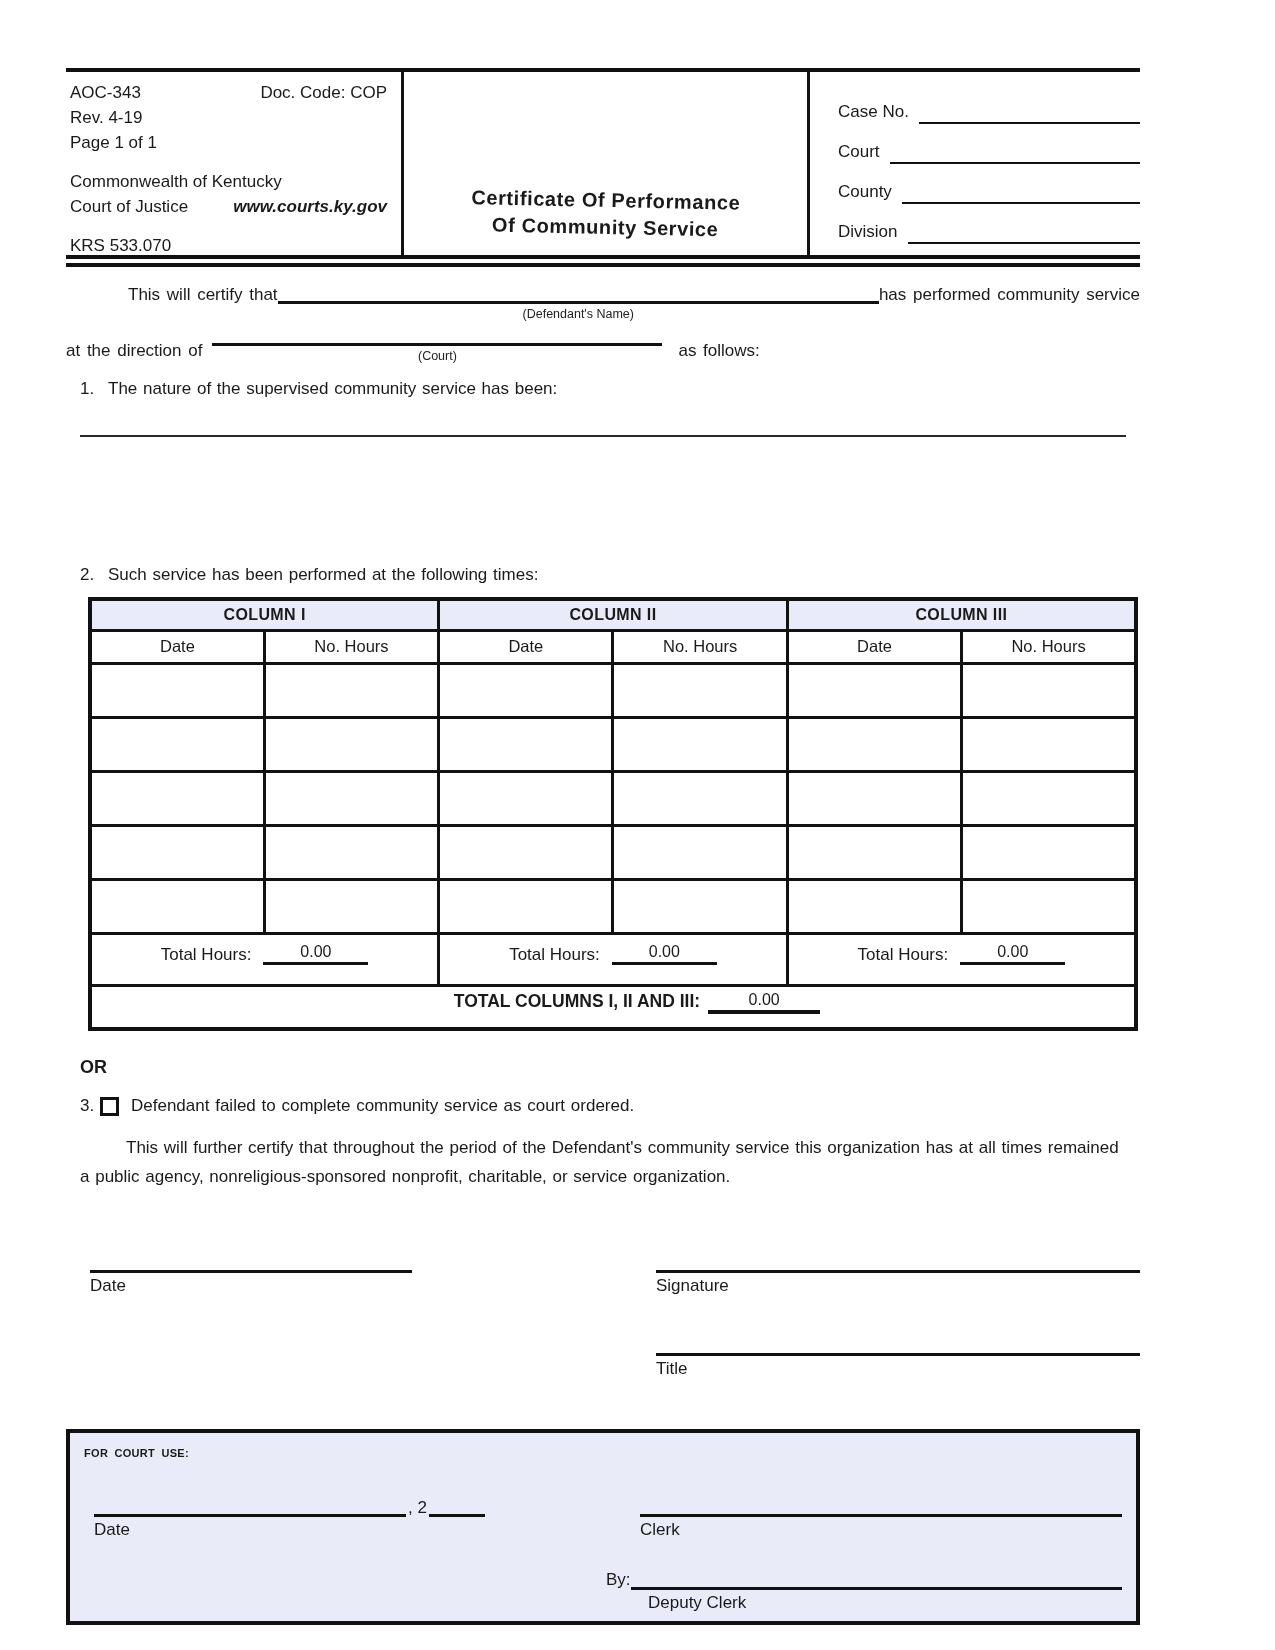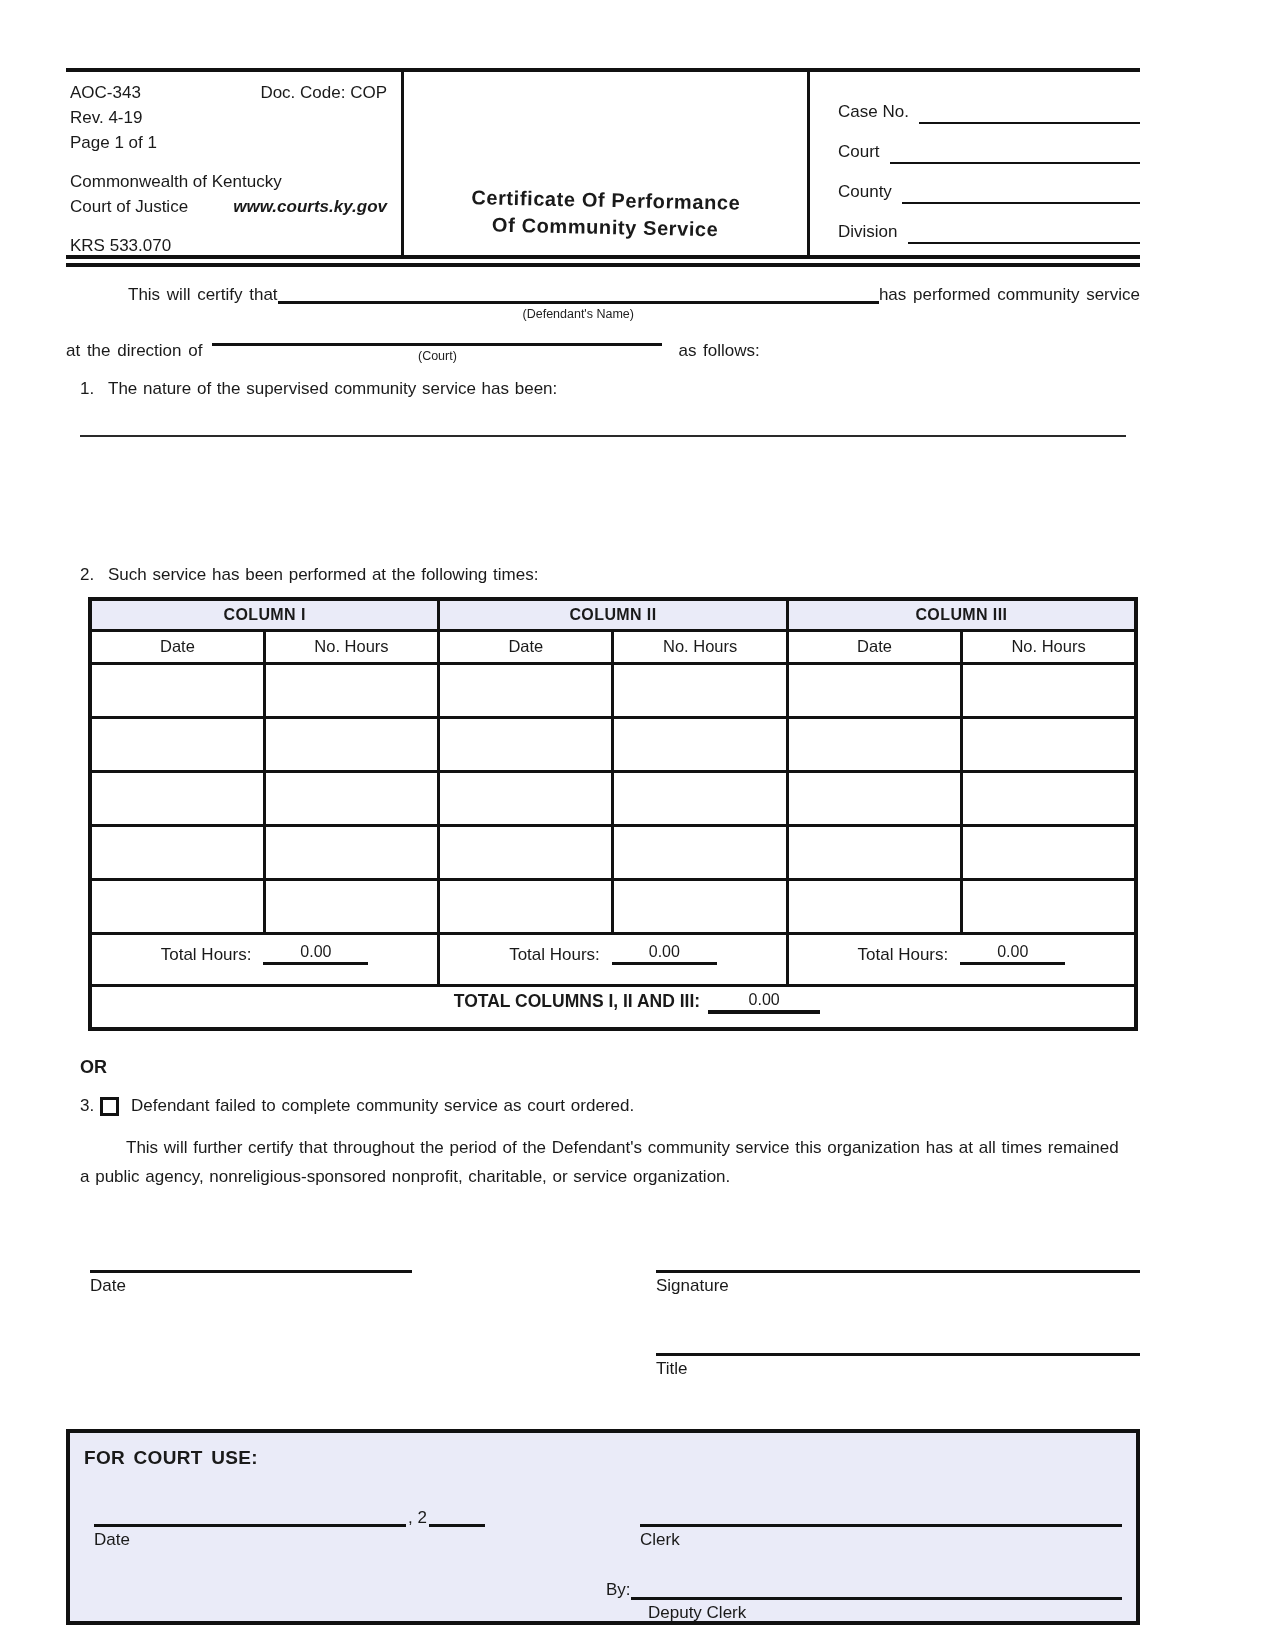--- a/index.html
+++ b/index.html
@@ -109,21 +109,21 @@
   .sigline { border-bottom:3px solid #111; height:22px; }
   .siglabel { font-size:17px; margin-top:3px; }
   .title-block { margin-top:38px; }
 
   
   .court-box {
     margin-top:50px; width:1074px; height:196px;
     border:4px solid #111; background:#eaebf8;
     padding:14px 14px 0 14px;
   }
-  .cu-heading { font-weight:bold; font-size:19px; letter-spacing:0.3px; word-spacing:3px; }
+  .cu-heading { font-weight:bold; font-size:11px; letter-spacing:0.3px; word-spacing:3px; }
   .cu-row { display:flex; justify-content:space-between; margin-top:38px; align-items:flex-start; }
   .cu-col { display:flex; flex-direction:column; }
   .cu-dategrp { margin-left:10px; }
   .cu-lineset { display:flex; align-items:flex-end; font-size:17px; }
   .cu-dateline { width:312px; border-bottom:3px solid #111; height:20px; }
   .cu-sep { margin:0 2px; line-height:19px; }
   .cu-yearline { width:56px; border-bottom:3px solid #111; height:20px; }
   .cu-clerkcol { width:482px; }
   .cu-clerkline { border-bottom:3px solid #111; height:20px; }
   .cu-label { font-size:17px; margin-top:3px; }

